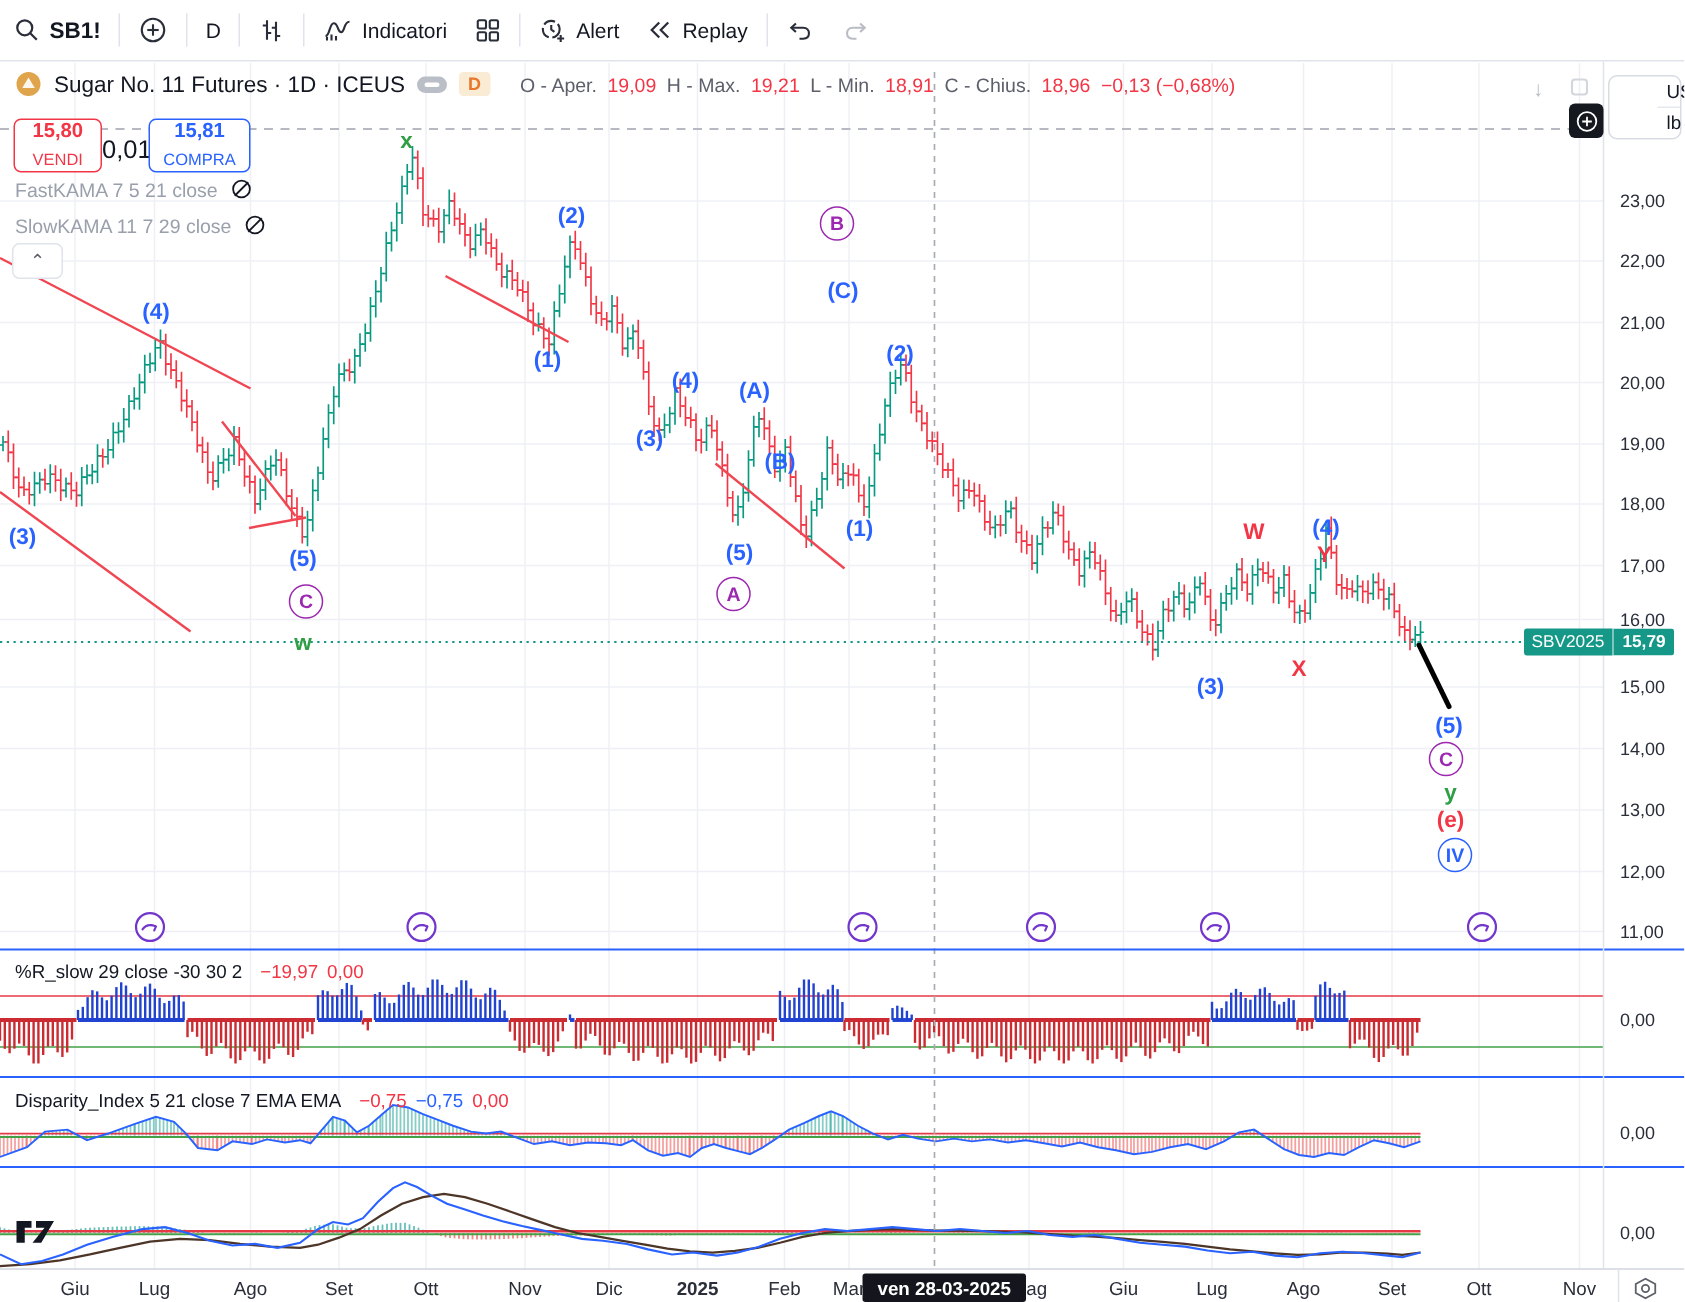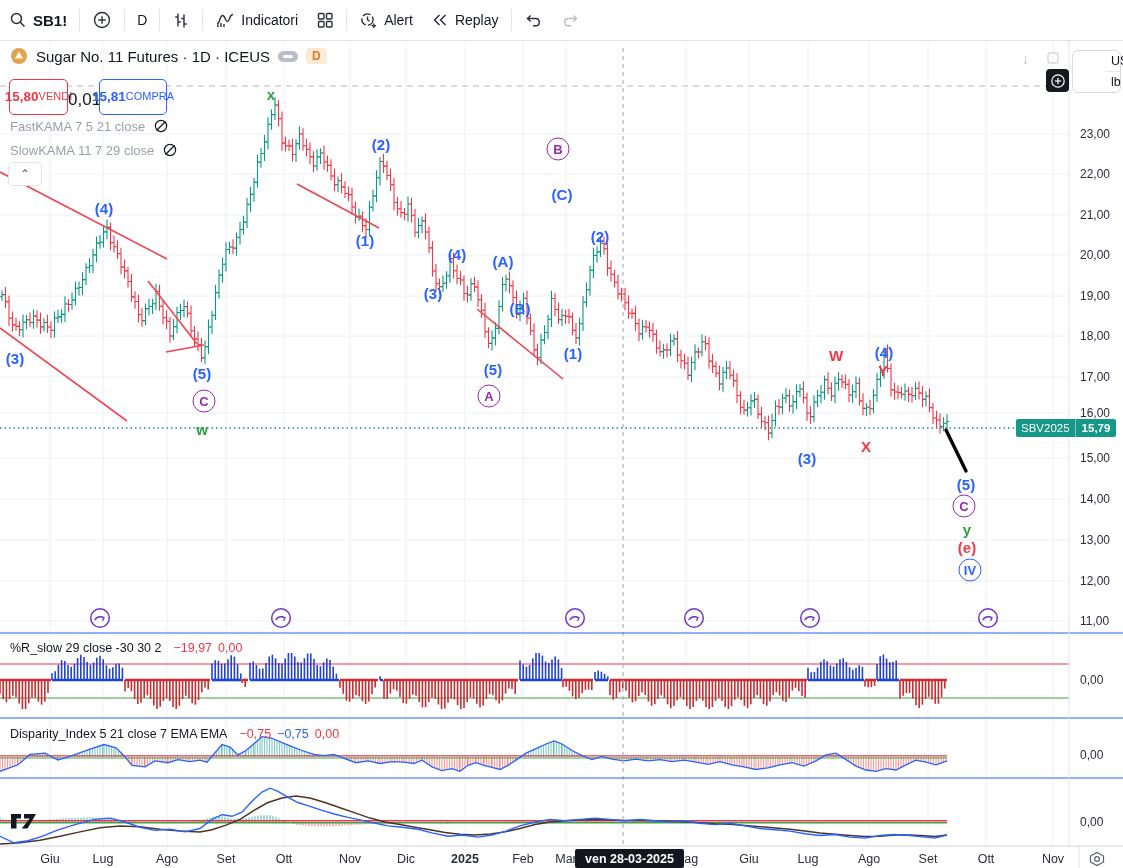--- a/index.html
+++ b/index.html
@@ -15,21 +15,21 @@
   
   #symline{position:absolute;left:10px;top:47px;display:flex;align-items:center;gap:8px;font-size:15px;}
   #symtitle{font-weight:500;}
   .toggle-pill{width:20px;height:11px;background:#b9bec7;border-radius:6px;position:relative;}
   .toggle-pill::after{content:"";position:absolute;left:5px;top:4px;width:10px;height:3px;background:#fff;border-radius:2px;}
   .d-badge{background:#faecd4;color:#e8762c;font-weight:bold;font-size:12px;border-radius:3px;padding:1px 6px;}
   #ohlc{display:flex;gap:7px;font-size:13px;align-items:center;margin-left:12px;}
   .ohlc-lab{color:#5d606b;}
   .ohlc-val{color:#f23645;}
   
-  .trade-btn{position:absolute;top:79px;height:34px;border-radius:5px;background:#fff;display:flex;flex-direction:row;align-items:center;justify-content:center;line-height:1.05;cursor:pointer;}
+  .trade-btn{position:absolute;top:79px;height:34px;border-radius:5px;background:#fff;display:flex;flex-direction:column;align-items:center;justify-content:space-between;line-height:1.05;cursor:pointer;}
   .trade-price{font-size:13.5px;font-weight:bold;}
   .trade-cap{font-size:11px;}
   
   .legend-row{position:absolute;left:10px;display:flex;align-items:center;gap:8px;font-size:13px;color:#9aa0ab;cursor:pointer;}
   
   .pane-title{position:absolute;left:10px;display:flex;gap:6px;font-size:12.5px;align-items:center;white-space:nowrap;}
   .pane-name{color:#131722;cursor:pointer;}
   
   .pricelab{position:absolute;left:1080px;font-size:12px;color:#2a2e39;transform:translateY(-50%);}
   .monthlab{position:absolute;top:852px;font-size:12.5px;color:#2a2e39;transform:translateX(-50%);}
@@ -1519,20 +1519,31 @@
   <div id="symline">
     <span class="icon">
       <svg width="18" height="18" viewBox="0 0 18 18">
           <circle cx="9" cy="9" r="8" fill="#dfa44c"></circle>
           <polygon points="9,4.6 13.2,11.6 4.8,11.6" fill="#fff" opacity="0.9"></polygon>
         </svg>
     </span>
     <span id="symtitle">Sugar No. 11 Futures · 1D · ICEUS</span>
     <span class="toggle-pill"></span>
     <span class="d-badge">D</span>
+    <span id="ohlc">
+        <span class="ohlc-lab">O - Aper.</span>
+        <span class="ohlc-val">19,09</span>
+        <span class="ohlc-lab">H - Max.</span>
+        <span class="ohlc-val">19,21</span>
+        <span class="ohlc-lab">L - Min.</span>
+        <span class="ohlc-val">18,91</span>
+        <span class="ohlc-lab">C - Chius.</span>
+        <span class="ohlc-val">18,96</span>
+        <span class="ohlc-val">−0,13 (−0,68%)</span>
+      </span>
   </div>
 
   <span class="topright-ico" style="left:1022px;top:51px;">↓</span>
   <span class="topright-ico" style="left:1046px;top:51px;">
     <svg width="14" height="14" viewBox="0 0 14 14" fill="none" stroke="#d4d6dd" stroke-width="1.4">
         <rect x="2" y="2" width="10" height="10" rx="2"></rect>
       </svg>
   </span>
   <div id="plus-dark">
     <svg width="16" height="16" viewBox="0 0 16 16" fill="none" stroke="#fff" stroke-width="1.2">

